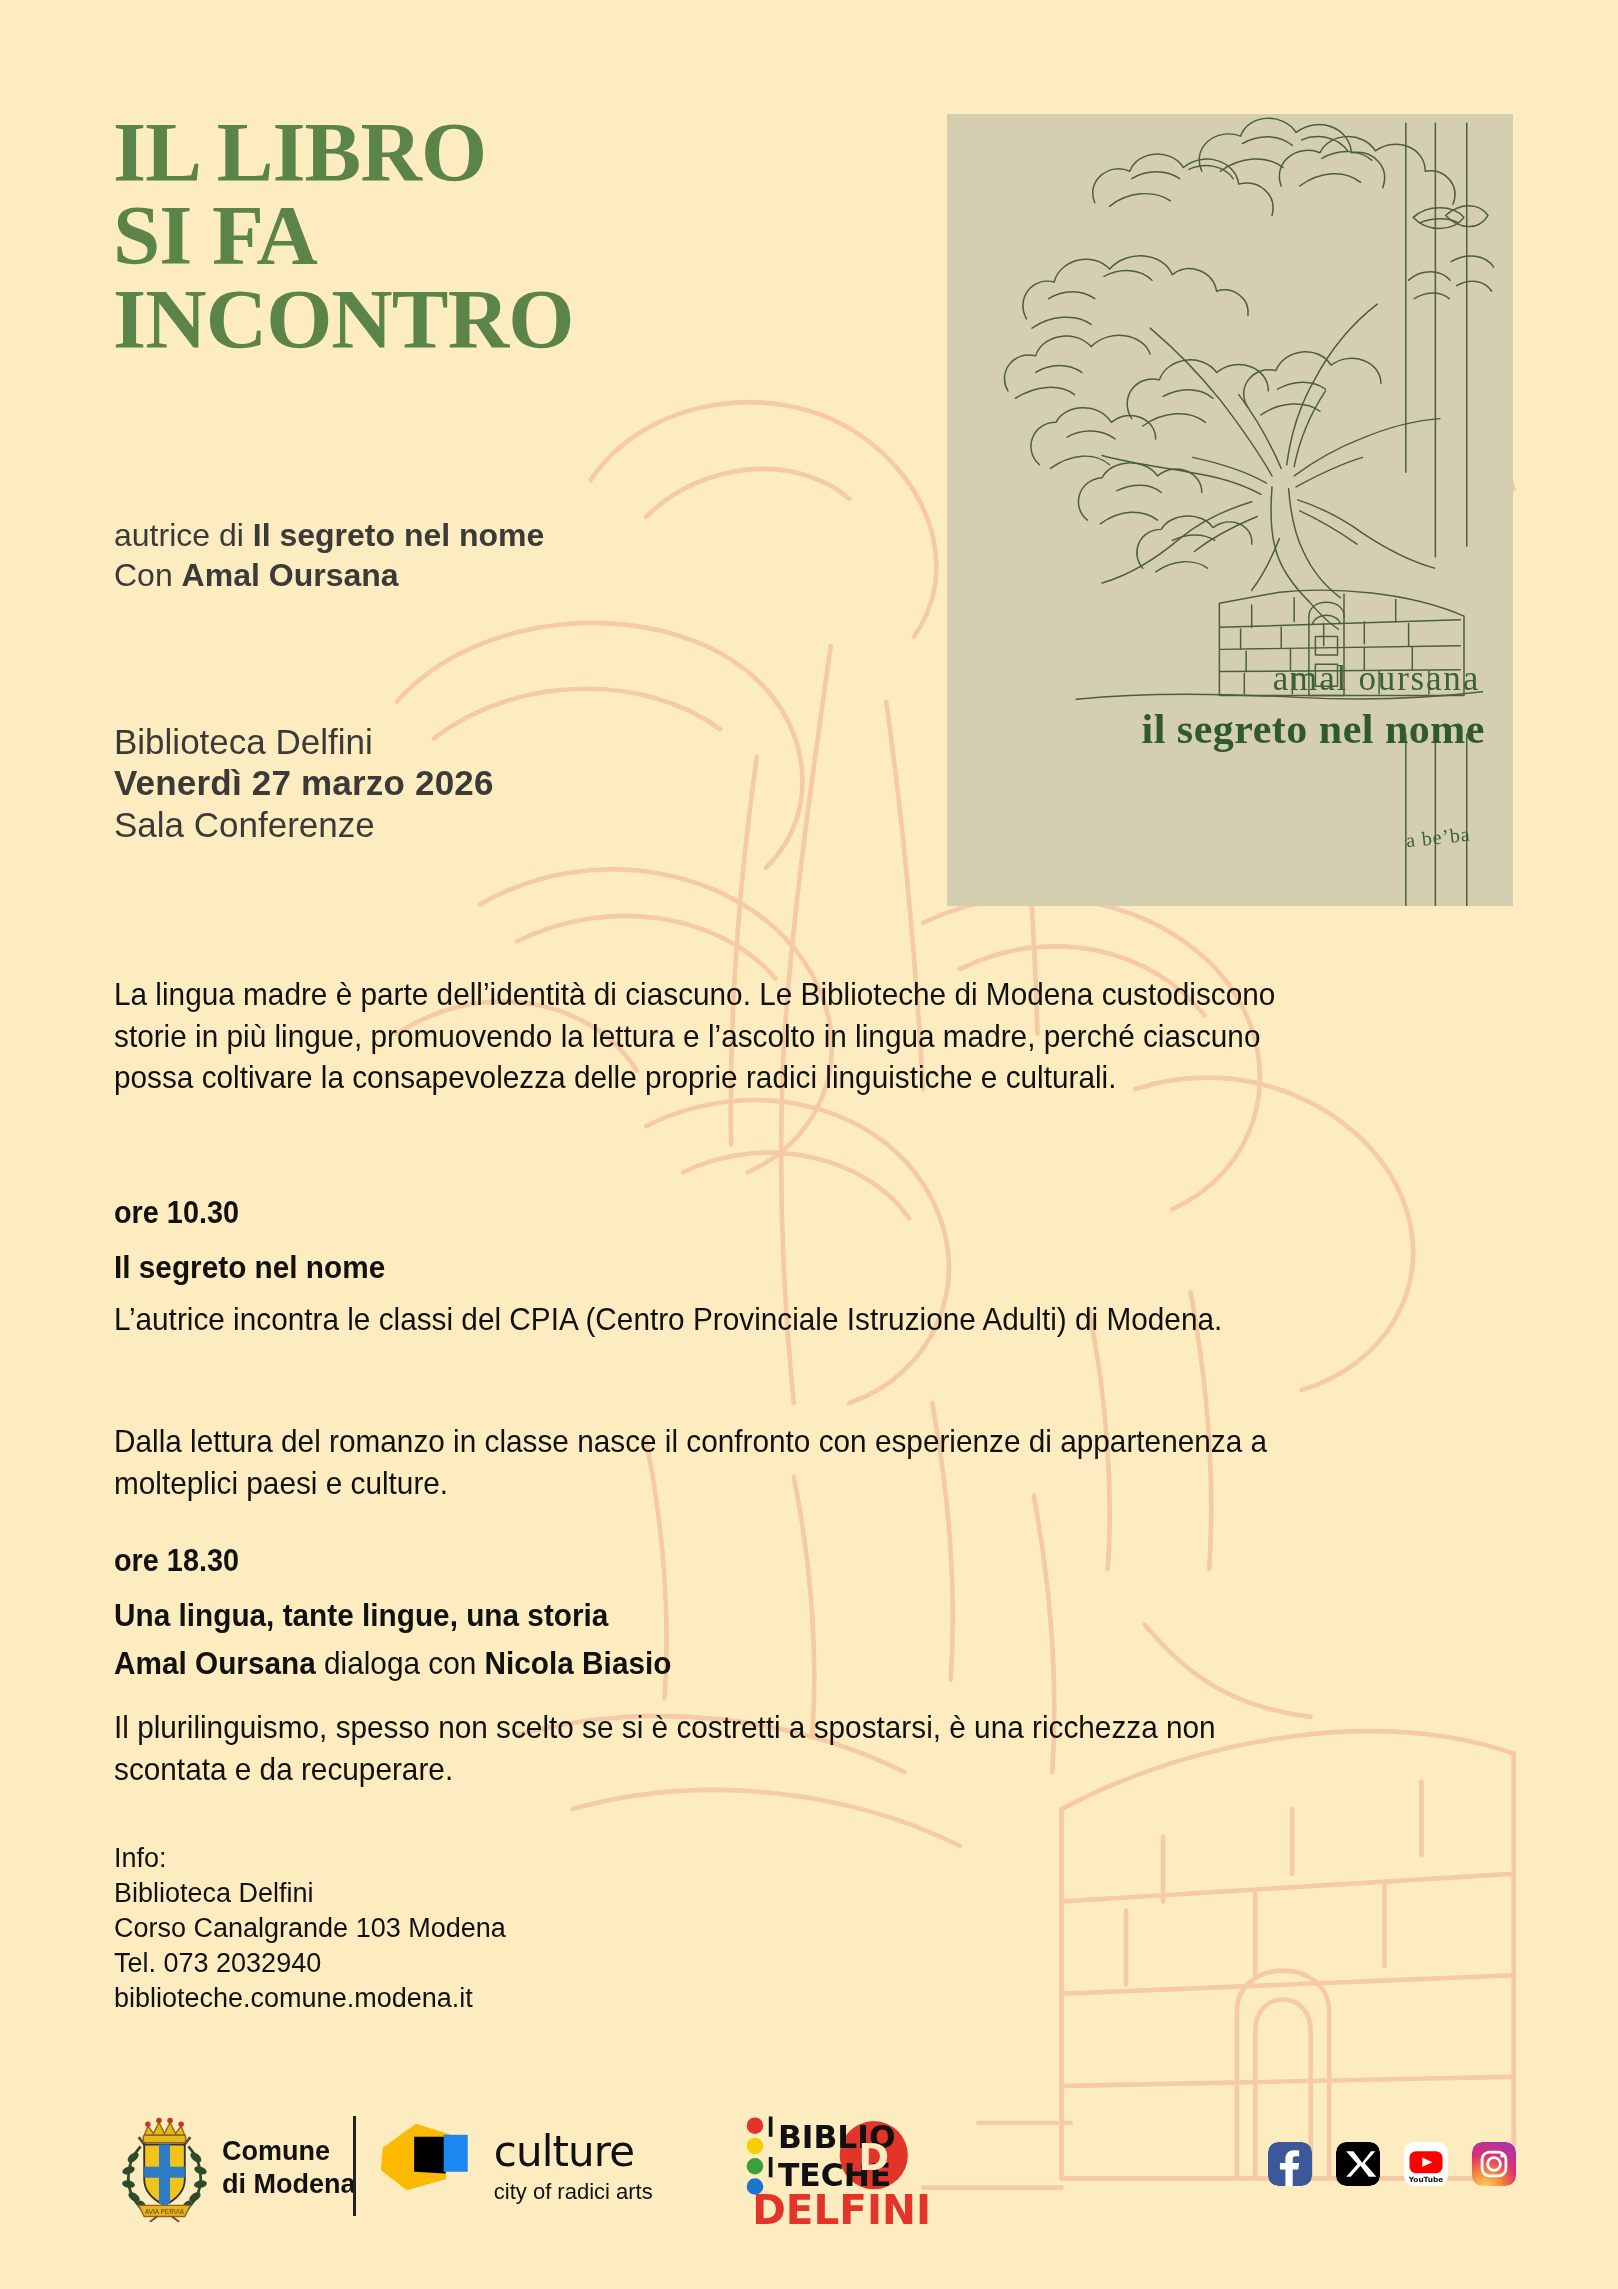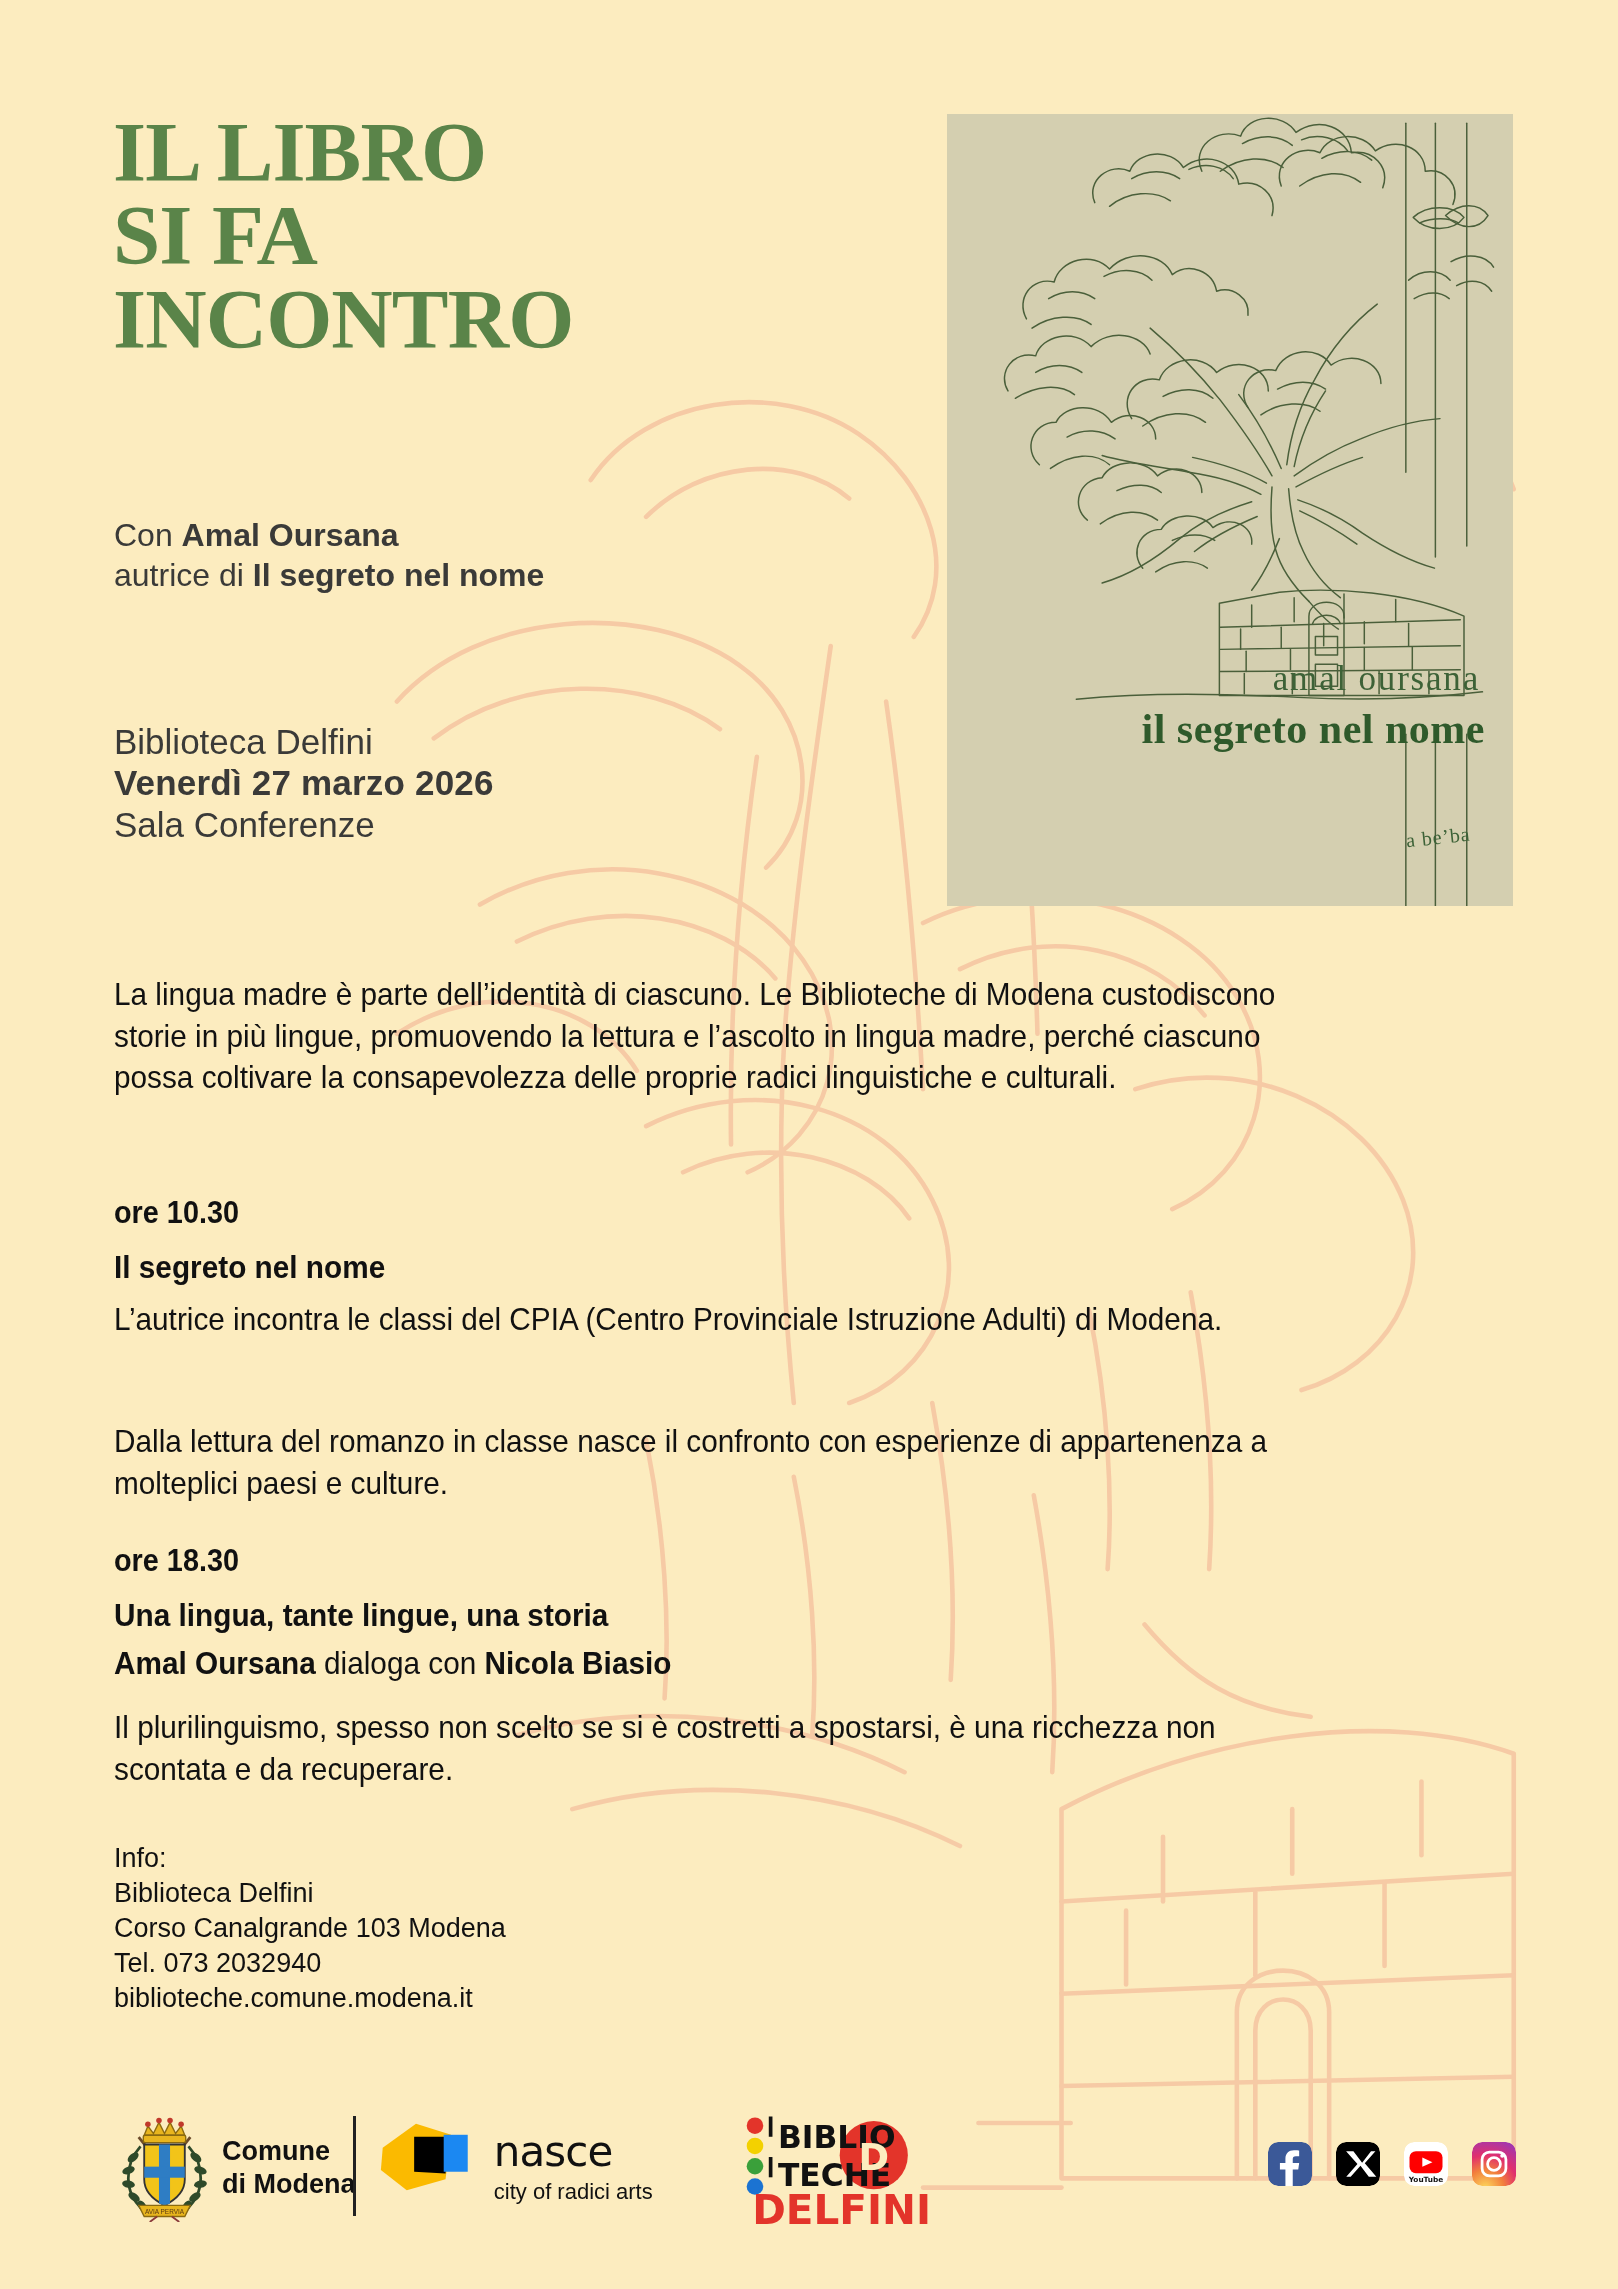--- a/index.html
+++ b/index.html
@@ -235,24 +235,24 @@
       <path d="M1000 2370 L1150 2370"></path>
     </g>
   </svg>
 
   <div class="title">IL LIBRO
 SI FA
 INCONTRO</div>
 
   <div class="author-block">
     <div>
-      <span>Con </span><span class="b">Amal Oursana</span>
+      <span>autrice di </span><span class="b">Il segreto nel nome</span>
     </div>
     <div>
-      <span>autrice di </span><span class="b">Il segreto nel nome</span>
+      <span>Con </span><span class="b">Amal Oursana</span>
     </div>
   </div>
 
   <div class="venue-block">
     <div>Biblioteca Delfini</div>
     <div class="b">Venerdì 27 marzo 2026</div>
     <div>Sala Conferenze</div>
   </div>
 
   <div class="body-text intro">La lingua madre è parte dell’identità di ciascuno. Le Biblioteche di Modena custodiscono storie in più lingue, promuovendo la lettura e l’ascolto in lingua madre, perché ciascuno possa coltivare la consapevolezza delle proprie radici linguistiche e culturali.</div>
@@ -434,21 +434,21 @@
 
     <div class="divider"></div>
 
     <div class="logo-modena">
       <svg width="102" height="85" viewBox="0 0 110 92">
         <path d="M6 30 L42 4 L80 16 L74 64 L32 76 L4 54 Z" fill="#FBBA00"></path>
         <path d="M40 18 L74 18 L74 58 L40 56 Z" fill="#000000"></path>
         <rect x="72" y="16" width="26" height="40" fill="#1B88F2"></rect>
       </svg>
       <div class="mtxt">
-        <div class="m1">nasce</div>
+        <div class="m1">culture</div>
         <div class="m2">city of radici arts</div>
       </div>
     </div>
 
     <div class="logo-delfini">
       <svg width="198" height="120" viewBox="0 0 215 130">
         <circle cx="13" cy="18" r="9" fill="#E3342A"></circle>
         <circle cx="13" cy="40" r="9" fill="#F3D100"></circle>
         <circle cx="13" cy="62" r="9" fill="#3AA03A"></circle>
         <circle cx="13" cy="84" r="9" fill="#1B73D2"></circle>

